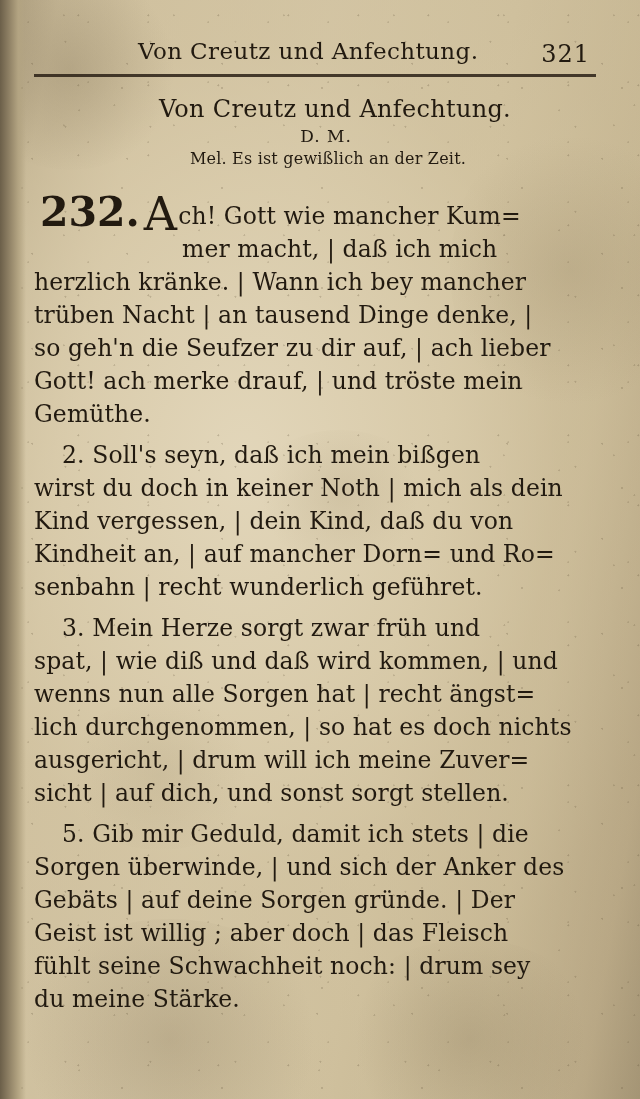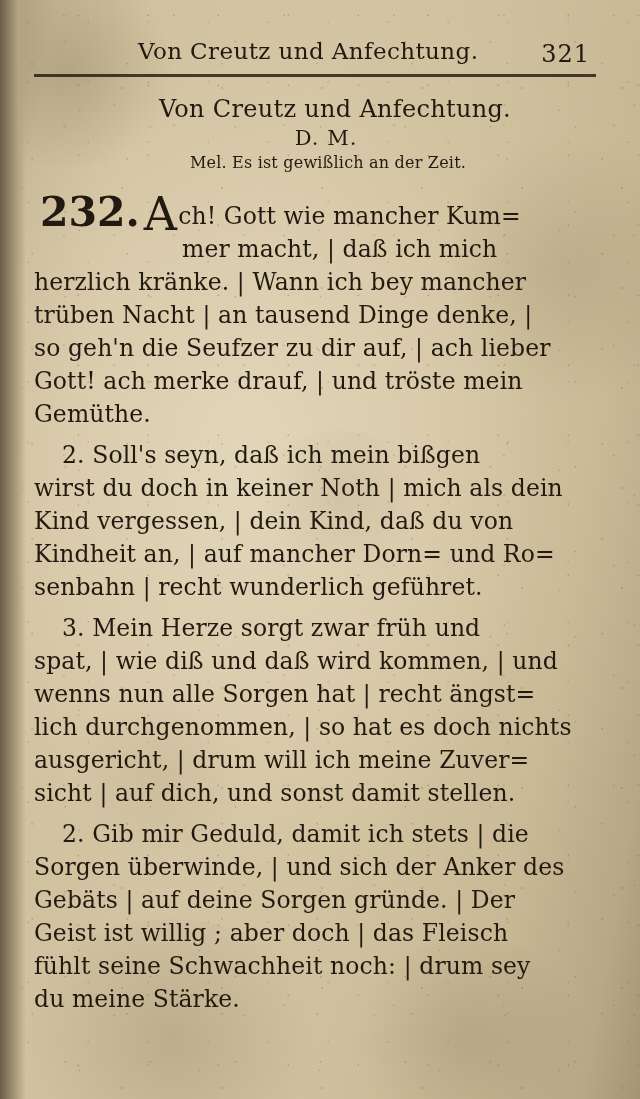--- a/index.html
+++ b/index.html
@@ -99,21 +99,21 @@
     left: 40px; top: 95px;
     width: 560px;
     text-align: center;
   }
   .hymn-title {
     font-size: 24px;
     letter-spacing: 0.3px;
     padding-left: 30px;
   }
   .hymn-author {
-    font-size: 21px;
+    font-size: 17px;
     margin-top: 3px;
     padding-left: 12px;
     letter-spacing: 1px;
   }
   .hymn-melody {
     font-size: 16px;
     margin-top: 3px;
     padding-left: 16px;
     letter-spacing: 0.2px;
   }
@@ -200,25 +200,25 @@
         <div class="line">Kindheit an, | auf mancher Dorn= und Ro=</div>
         <div class="line">senbahn | recht wunderlich geführet.</div>
       </div>
 
       <div class="stanza blk">
         <div class="line indent">3. Mein Herze sorgt zwar früh und</div>
         <div class="line">spat, | wie diß und daß wird kommen, | und</div>
         <div class="line">wenns nun alle Sorgen hat | recht ängst=</div>
         <div class="line">lich durchgenommen, | so hat es doch nichts</div>
         <div class="line">ausgericht, | drum will ich meine Zuver=</div>
-        <div class="line">sicht | auf dich, und sonst damit stellen.</div>
+        <div class="line">sicht | auf dich, und sonst sorgt stellen.</div>
       </div>
 
       <div class="stanza blk">
-        <div class="line indent">2. Gib mir Geduld, damit ich stets | die</div>
+        <div class="line indent">5. Gib mir Geduld, damit ich stets | die</div>
         <div class="line">Sorgen überwinde, | und sich der Anker des</div>
         <div class="line">Gebäts | auf deine Sorgen gründe. | Der</div>
         <div class="line">Geist ist willig ; aber doch | das Fleisch</div>
         <div class="line">fühlt seine Schwachheit noch: | drum sey</div>
         <div class="line">du meine Stärke.</div>
         <div class="line"></div>
       </div>
 
     </div>
   </div>

